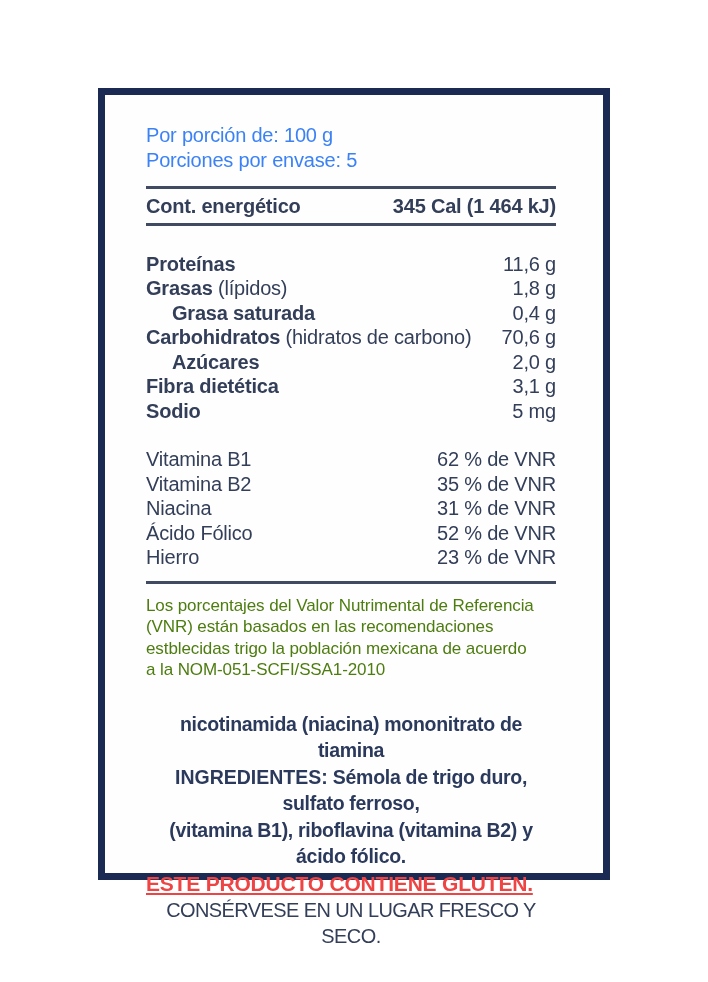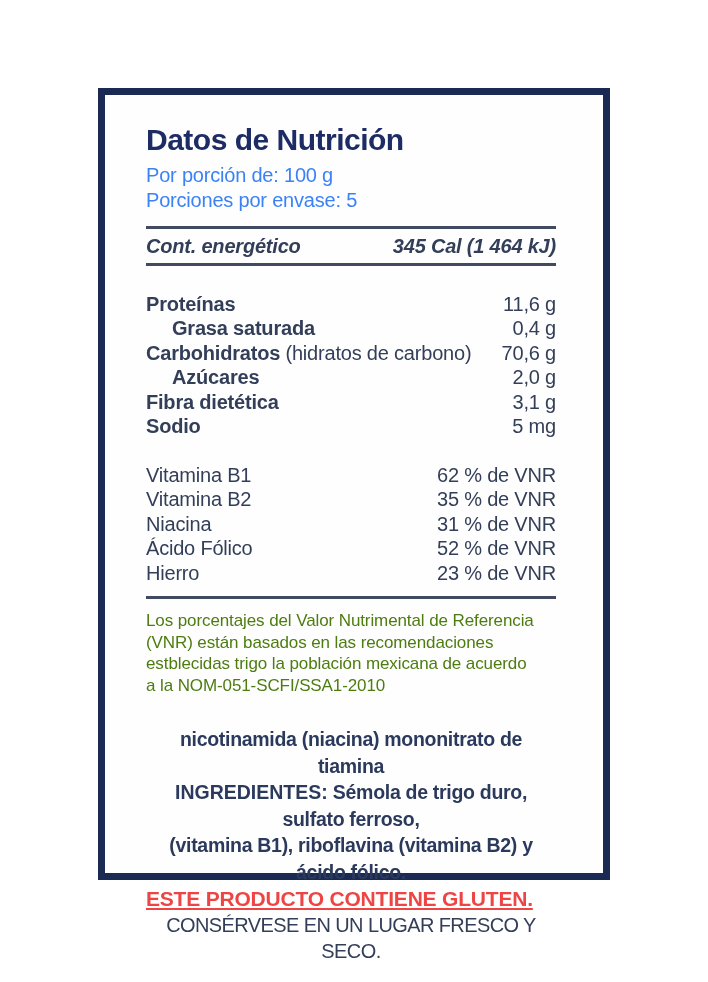--- a/index.html
+++ b/index.html
@@ -23,21 +23,21 @@
   .rule{height:3px;background:#404a61;border:0;margin:0;}
   .rule-1{margin-top:13px;}
   .rule-3{margin-top:11px;}
   .row{
     display:flex;justify-content:space-between;align-items:baseline;
     color:#333e59;font-size:20px;line-height:24.5px;letter-spacing:-0.2px;
   }
   .row .nm b{font-weight:bold;}
   .row .sfx{font-weight:normal;}
   .row .val{font-weight:normal;white-space:nowrap;}
-  .energy-row{padding:5px 0 4px 0;font-style:italic;}
+  .energy-row{padding:5px 0 4px 0;}
   .energy-row .nm, .energy-row .val{font-weight:bold;font-size:20px;}
   .nutrients{margin-top:26px;}
   .row.indent .nm{padding-left:26px;}
   .vitamins{margin-top:24px;}
   .vitamins .nm{font-weight:normal;}
   .footnote{
     margin-top:11px;color:#4d7c0f;font-size:17px;line-height:21.5px;
     letter-spacing:-0.1px;
   }
   .ingredients{
@@ -53,37 +53,40 @@
     text-align:center;color:#333e59;font-weight:normal;font-size:21px;
     line-height:26px;letter-spacing:-0.6px;transform:scaleX(0.95);
     transform-origin:center;
   }
 </style>
 </head>
 <body>
 
 <div class="label-box">
 
-  <div class="title">Datos de Nutrición</div>
   <div class="serving">Por porción de: 100 g</div>
   <div class="serving">Porciones por envase: 5</div>
 
   <div class="rule rule-1"></div>
 
   <div class="row energy-row">
     <span class="nm">Cont. energético</span>
     <span class="val">345 Cal (1 464 kJ)</span>
   </div>
 
   <div class="rule"></div>
 
   <div class="nutrients">
     <div class="row">
       <span class="nm"><b>Proteínas</b><span class="sfx"></span></span>
       <span class="val">11,6 g</span>
+    </div>
+    <div class="row">
+      <span class="nm"><b>Grasas</b><span class="sfx"> (lípidos)</span></span>
+      <span class="val">1,8 g</span>
     </div>
     <div class="row indent">
       <span class="nm"><b>Grasa saturada</b><span class="sfx"></span></span>
       <span class="val">0,4 g</span>
     </div>
     <div class="row">
       <span class="nm"><b>Carbohidratos</b><span class="sfx"> (hidratos de carbono)</span></span>
       <span class="val">70,6 g</span>
     </div>
     <div class="row indent">

